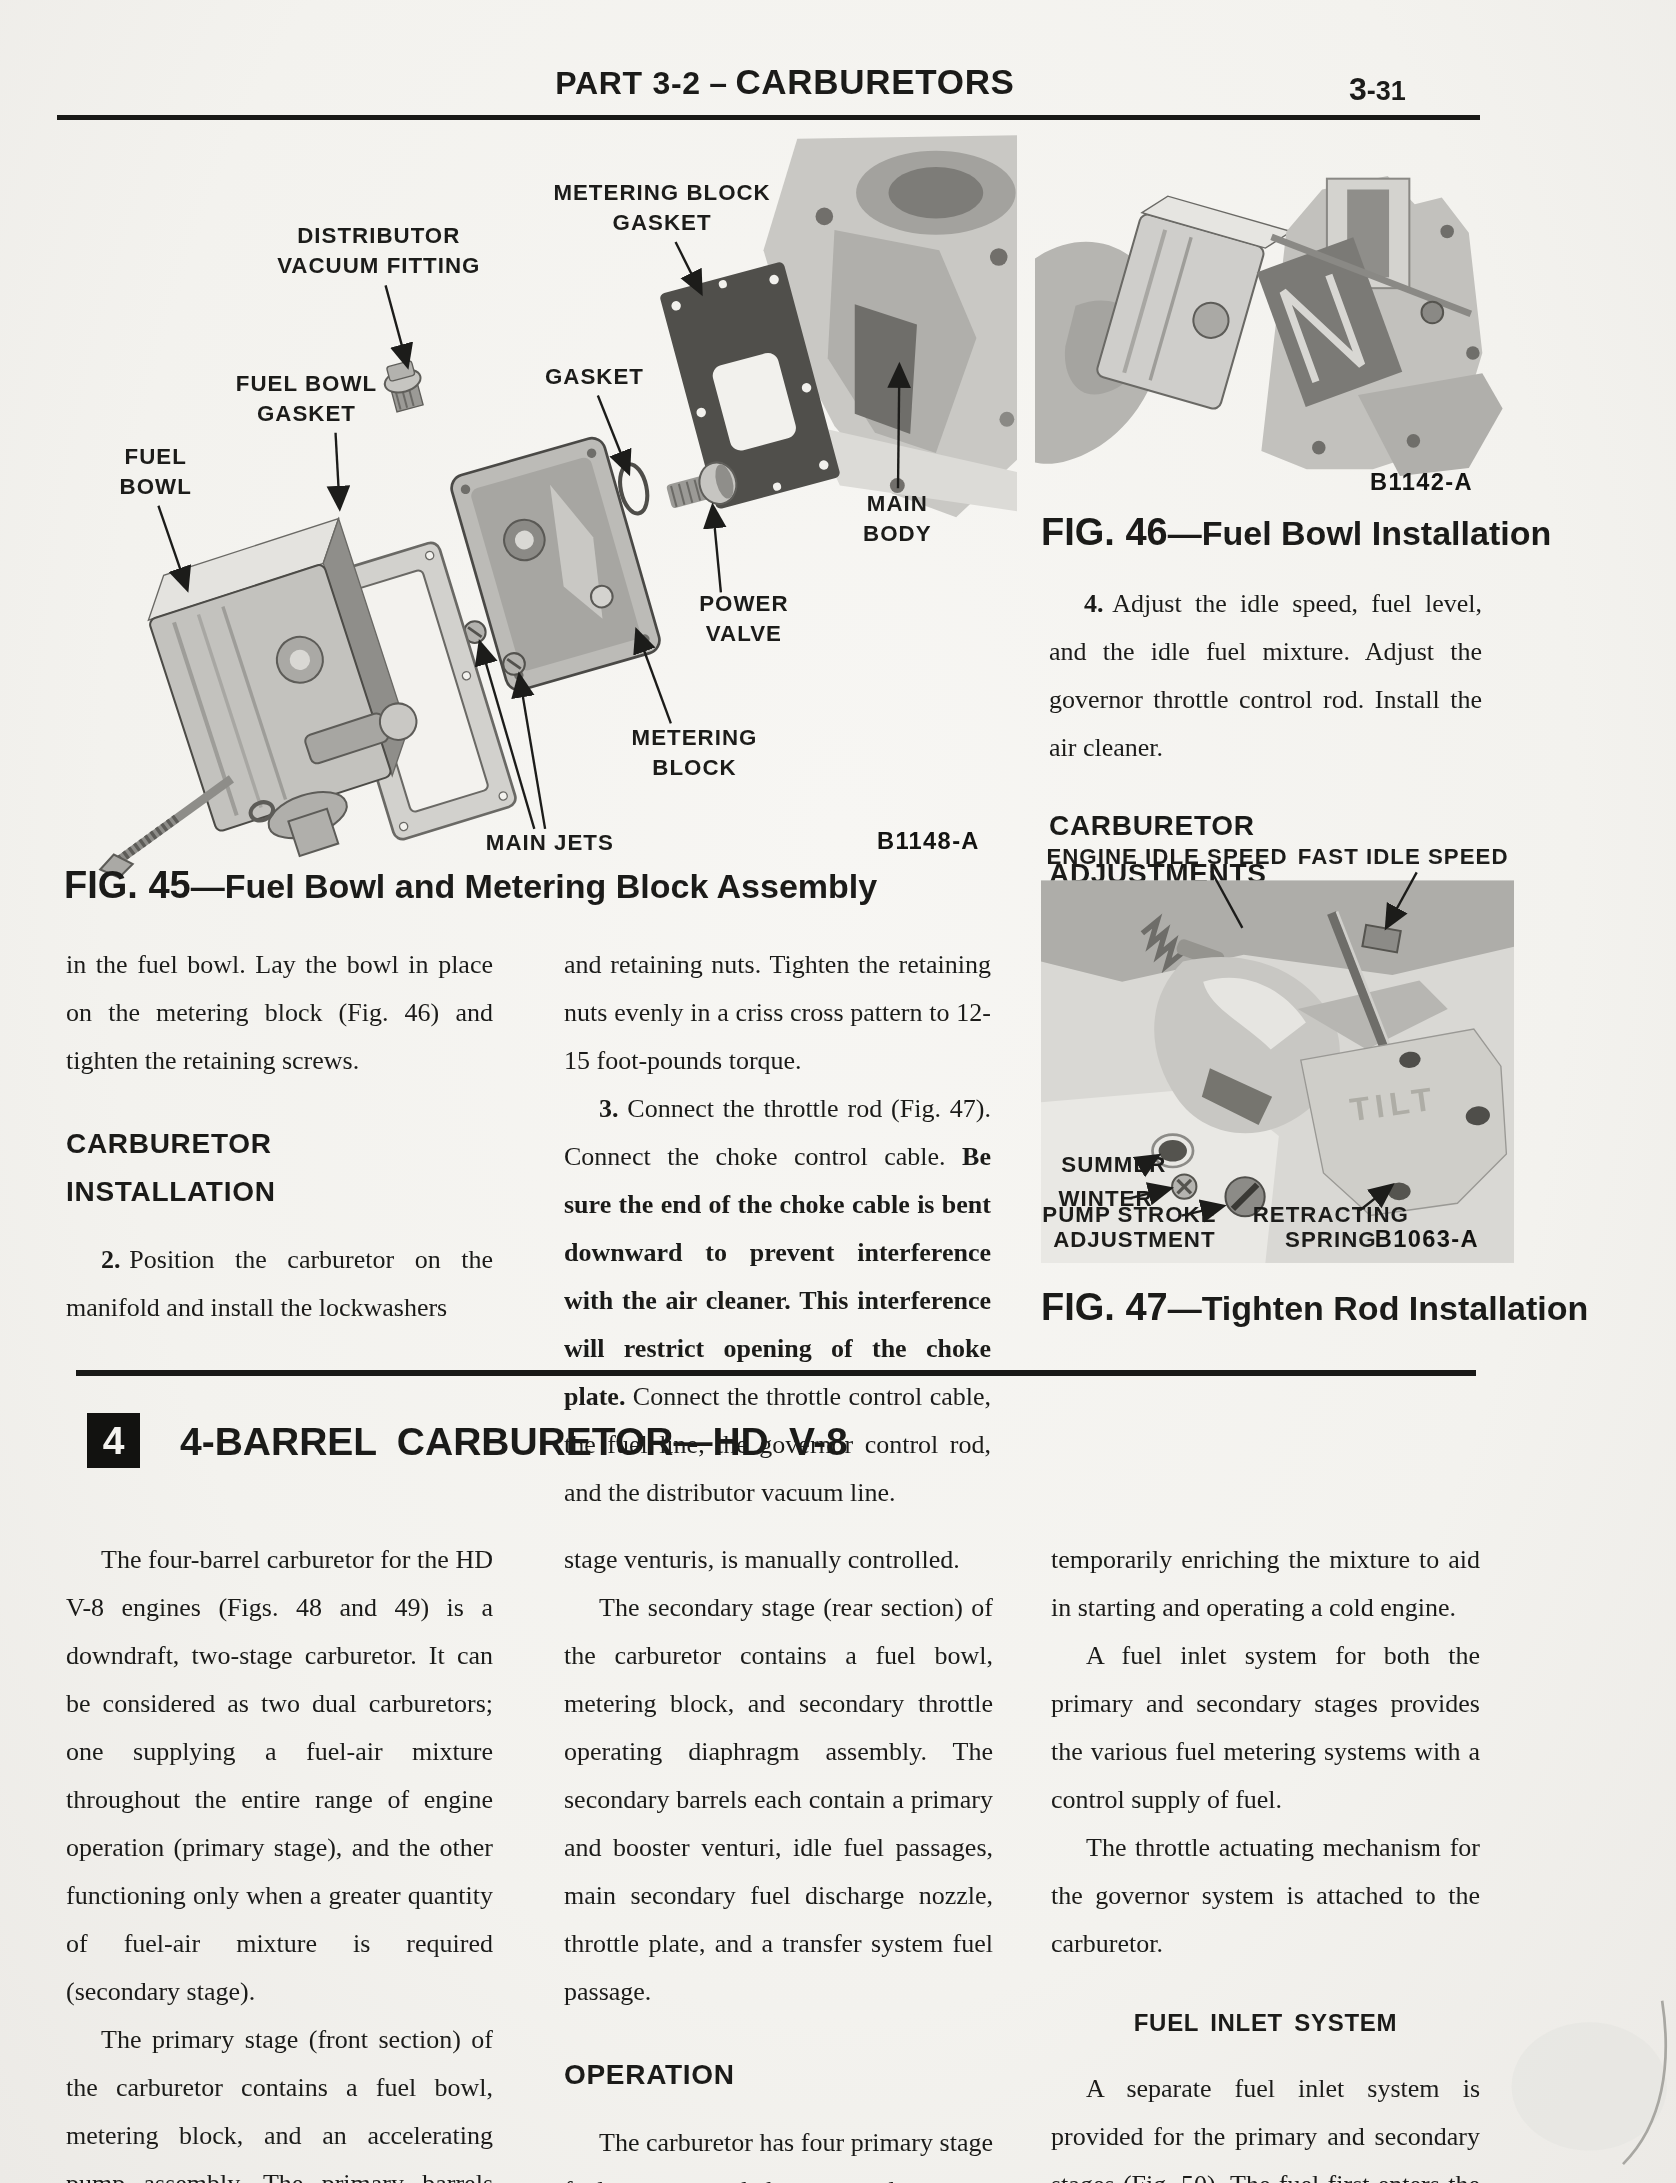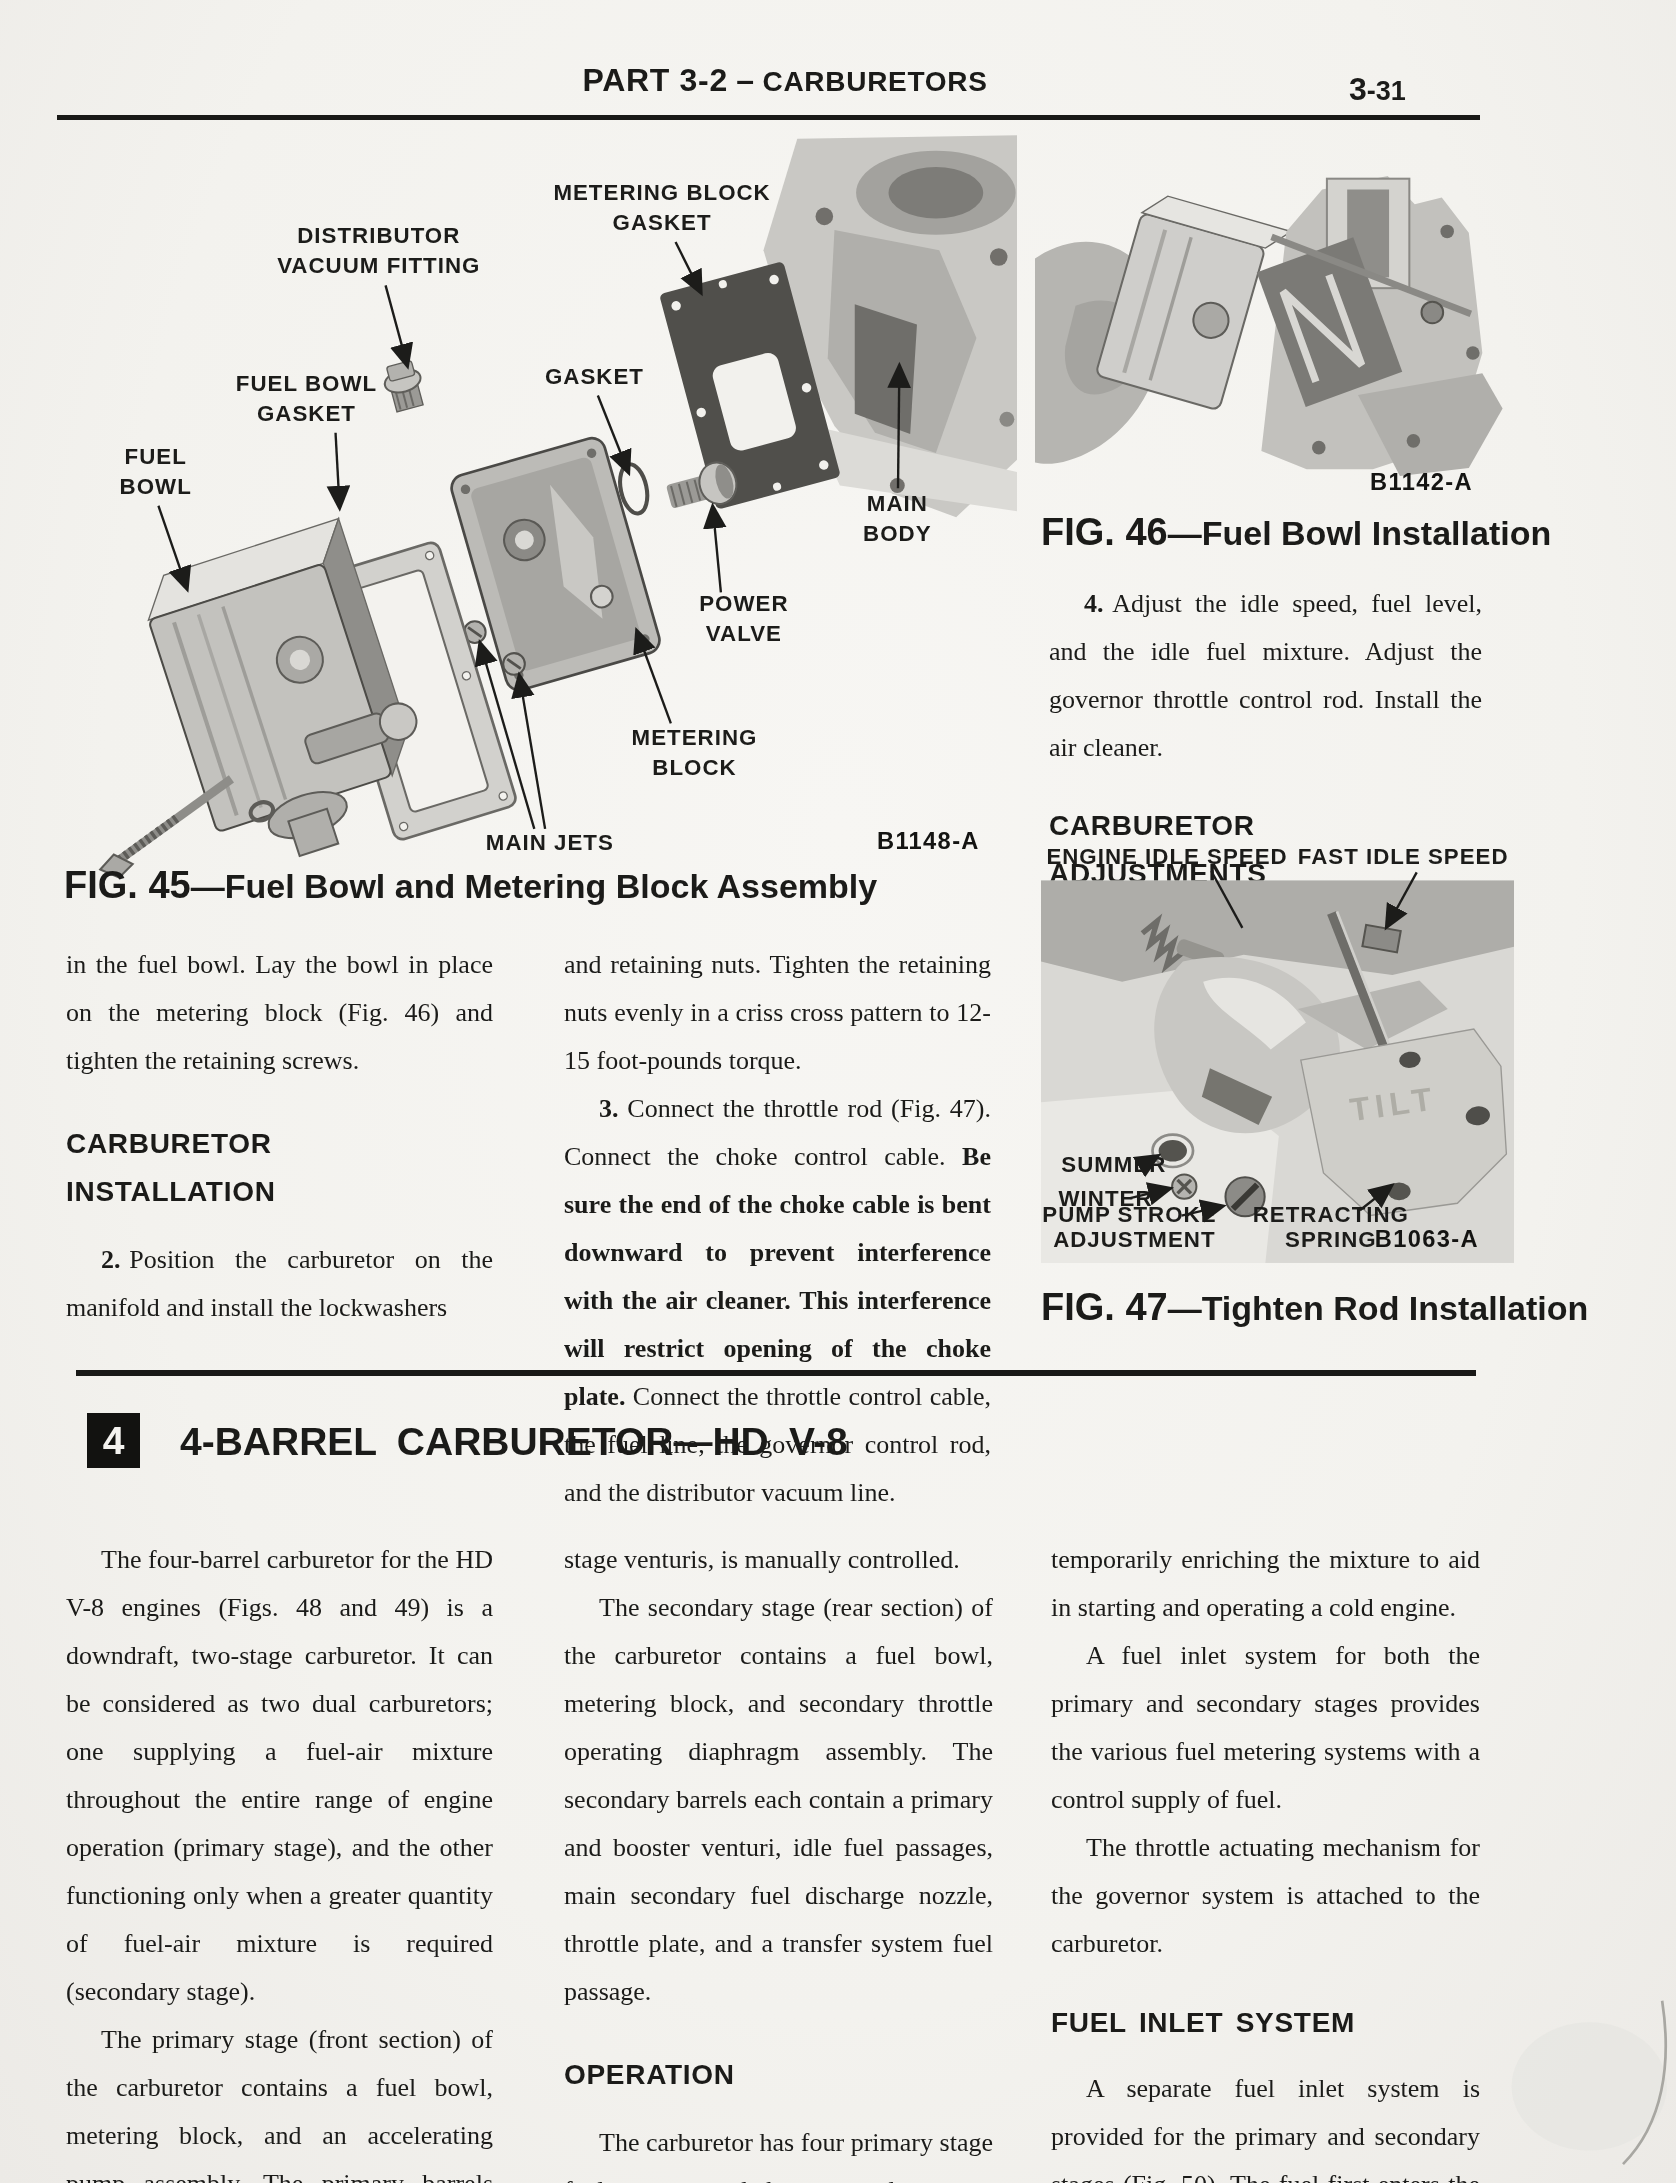--- a/index.html
+++ b/index.html
@@ -4,32 +4,32 @@
 <style>
   html,body{margin:0;padding:0;background:#888;}
   .page{position:relative;width:1677px;height:2183px;overflow:hidden;color:#1b1b19;
         font-family:"Liberation Serif",serif;
         background:radial-gradient(ellipse at 50% 38%,#f7f6f3 0%,#f3f2ee 62%,#eceae6 100%);}
   .abs{position:absolute;}
   
   .hdr-title{left:467px;top:62px;width:636px;text-align:center;font-family:"Liberation Sans",sans-serif;font-weight:800;white-space:nowrap;}
   .hp{font-size:32px;letter-spacing:0.7px;}
   .hd{font-size:32px;padding:0 5.4px;}
-  .hn{font-size:28px;letter-spacing:0.7px;}
+  .hn{font-size:35px;letter-spacing:0.7px;}
   .hdr-page{left:1349px;top:65px;font-family:"Liberation Sans",sans-serif;font-weight:800;margin-top:6px;}
   .pb{font-size:32px;} .ps{font-size:27px;}
   .rule{background:#191917;}
   
   .col{position:absolute;text-align:justify;font-size:26px;line-height:48px;}
   .col p{margin:0;}
   .indent{text-indent:35px;}
   .stepnum{font-weight:bold;padding-right:8.8px;}
   .boldrun{font-weight:bold;}
   .texthead{font-family:"Liberation Sans",sans-serif;font-weight:700;font-size:28px;letter-spacing:0.7px;word-spacing:10px;margin:35px 0 20px 0 !important;text-align:left;text-indent:0;}
-  .texthead.small{font-size:28px;word-spacing:4px;margin:31px 0 17.6px 0 !important;}
+  .texthead.small{font-size:24px;word-spacing:4px;margin:31px 0 17.6px 0 !important;text-align:center;}
   
   .caption{position:absolute;font-family:"Liberation Sans",sans-serif;font-weight:800;white-space:nowrap;}
   .fno{font-size:38px;letter-spacing:0px;}
   .ftitle{font-size:34px;letter-spacing:0px;}
   
   .sec4num{left:87px;top:1413px;width:53px;height:55px;background:#121210;color:#f4f3f0;
            font-family:"Liberation Sans",sans-serif;font-weight:800;font-size:39px;
            display:flex;align-items:center;justify-content:center;}
   .sec4title{left:180px;top:1420px;font-family:"Liberation Sans",sans-serif;font-weight:800;font-size:39px;word-spacing:9.5px;white-space:nowrap;}
   

